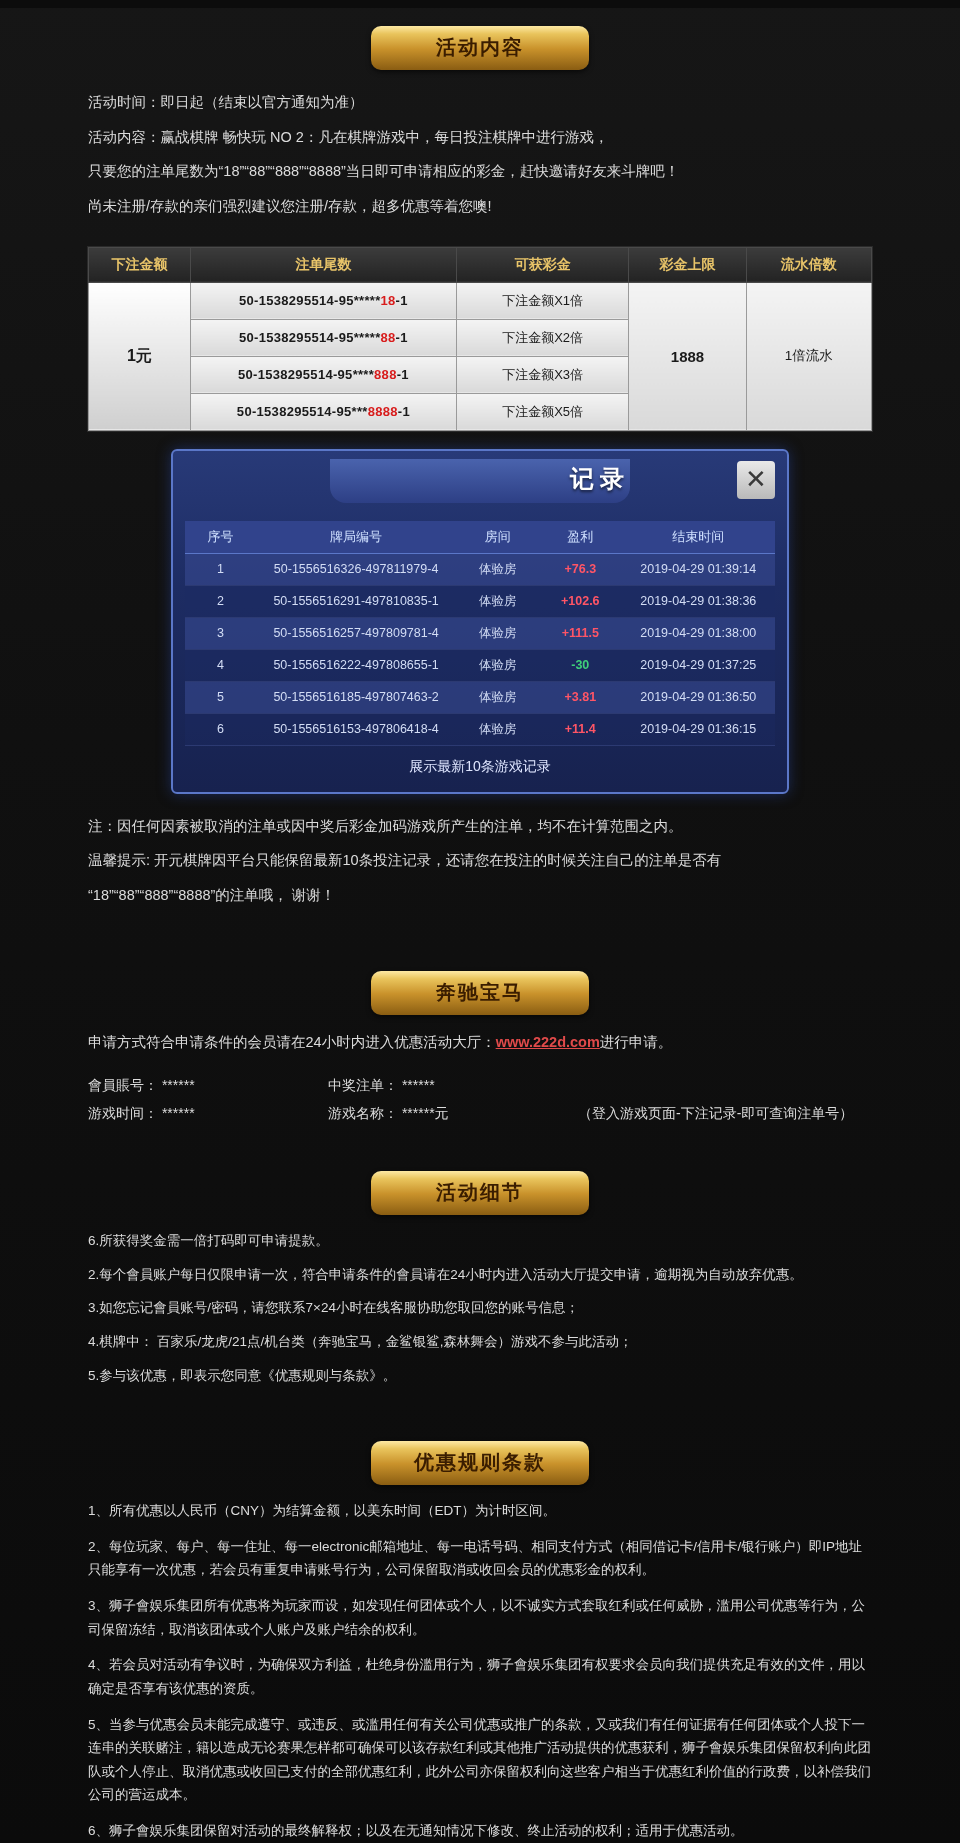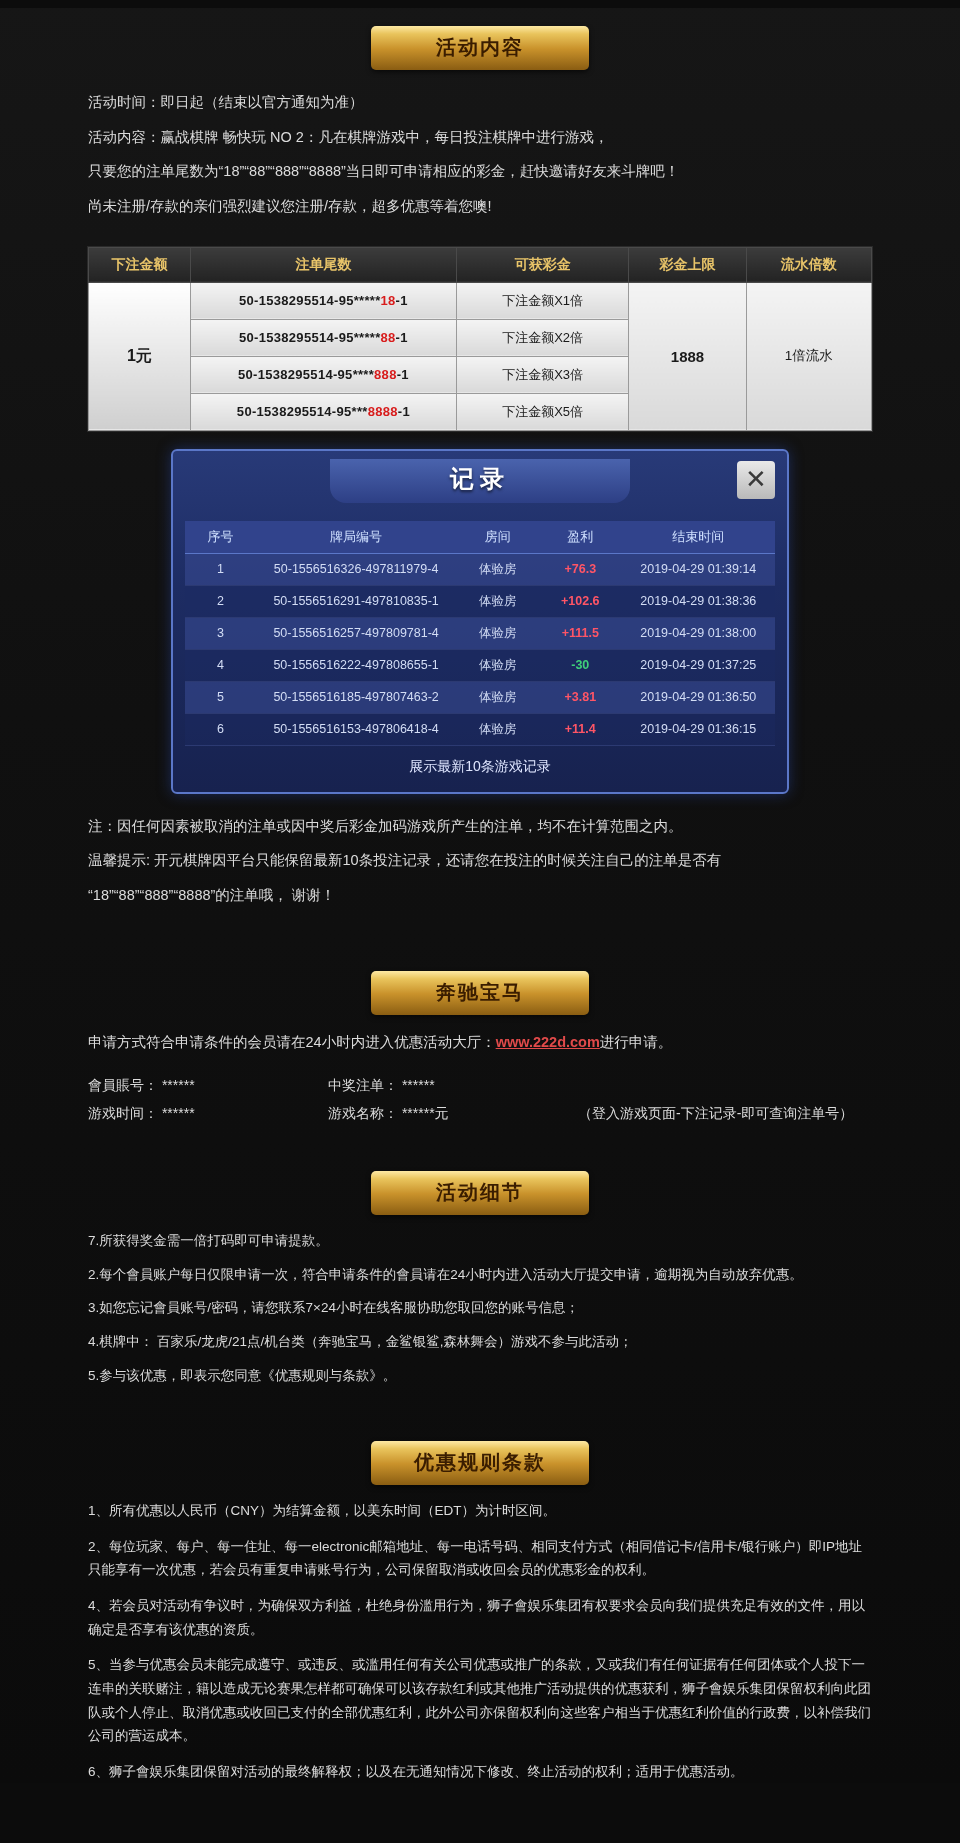--- a/index.html
+++ b/index.html
@@ -29,21 +29,21 @@
     position:relative;
     display:inline-block;
     min-width:150px;
     padding:8px 34px 9px 34px;
     text-align:center;
     background:linear-gradient(180deg,#fde9a4 0%,#e9c45c 18%,#c9922b 52%,#8a5d12 100%);
     color:#3a1d00;
     font-size:20px;
     font-weight:bold;
     letter-spacing:2px;
-    border-radius:5px;
+    border-radius:10px;
     box-shadow:0 2px 5px rgba(0,0,0,.6);
   }
   .banner:before,.banner:after{
     content:"";
     position:absolute;
     top:6px;
     width:26px;
     height:calc(100% + 8px);
     background:linear-gradient(180deg,#caa03c 0%,#8a6318 100%);
     z-index:-1;
@@ -122,21 +122,21 @@
   .rec-head{
     position:relative;
     height:40px;
   }
   .rec-title{
     position:absolute;
     left:50%;
     transform:translateX(-50%);
     top:-2px;
     width:300px;
-    text-align:center;
+    text-align:right;
     font-size:24px;
     font-weight:bold;
     color:#fff;
     letter-spacing:6px;
     background:linear-gradient(180deg,#4a63ad 0%,#2d3f85 100%);
     border-radius:0 0 16px 16px;
     padding:4px 0 8px 0;
     text-shadow:0 2px 3px rgba(0,0,0,.6);
   }
   .rec-close{
@@ -380,38 +380,39 @@
 
   <div class="spacer"></div>
 
   <div class="banner-wrap">
     <div class="banner">
       <span class="banner-outer">活动细节</span>
     </div>
   </div>
   <div class="inner">
     <div class="details" id="details-list">
-        <p>7.所获得奖金需一倍打码即可申请提款。</p>
+        <p>6.所获得奖金需一倍打码即可申请提款。</p>
         <p>2.每个會員账户每日仅限申请一次，符合申请条件的會員请在24小时内进入活动大厅提交申请，逾期视为自动放弃优惠。</p>
         <p>3.如您忘记會員账号/密码，请您联系7×24小时在线客服协助您取回您的账号信息；</p>
         <p>4.棋牌中： 百家乐/龙虎/21点/机台类（奔驰宝马，金鲨银鲨,森林舞会）游戏不参与此活动；</p>
         <p>5.参与该优惠，即表示您同意《优惠规则与条款》。</p>
       </div>
   </div>
 
   <div class="spacer"></div>
 
   <div class="banner-wrap">
     <div class="banner">
       <span class="banner-outer">优惠规则条款</span>
     </div>
   </div>
   <div class="inner">
     <div class="rules" id="rules-list">
         <p>1、所有优惠以人民币（CNY）为结算金额，以美东时间（EDT）为计时区间。</p>
         <p>2、每位玩家、每户、每一住址、每一electronic邮箱地址、每一电话号码、相同支付方式（相同借记卡/信用卡/银行账户）即IP地址只能享有一次优惠，若会员有重复申请账号行为，公司保留取消或收回会员的优惠彩金的权利。</p>
+        <p>3、狮子會娱乐集团所有优惠将为玩家而设，如发现任何团体或个人，以不诚实方式套取红利或任何威胁，滥用公司优惠等行为，公司保留冻结，取消该团体或个人账户及账户结余的权利。</p>
         <p>4、若会员对活动有争议时，为确保双方利益，杜绝身份滥用行为，狮子會娱乐集团有权要求会员向我们提供充足有效的文件，用以确定是否享有该优惠的资质。</p>
         <p>5、当参与优惠会员未能完成遵守、或违反、或滥用任何有关公司优惠或推广的条款，又或我们有任何证据有任何团体或个人投下一连串的关联赌注，籍以造成无论赛果怎样都可确保可以该存款红利或其他推广活动提供的优惠获利，狮子會娱乐集团保留权利向此团队或个人停止、取消优惠或收回已支付的全部优惠红利，此外公司亦保留权利向这些客户相当于优惠红利价值的行政费，以补偿我们公司的营运成本。</p>
         <p>6、狮子會娱乐集团保留对活动的最终解释权；以及在无通知情况下修改、终止活动的权利；适用于优惠活动。</p>
       </div>
   </div>
 
 </div>
 
 </body></html>

